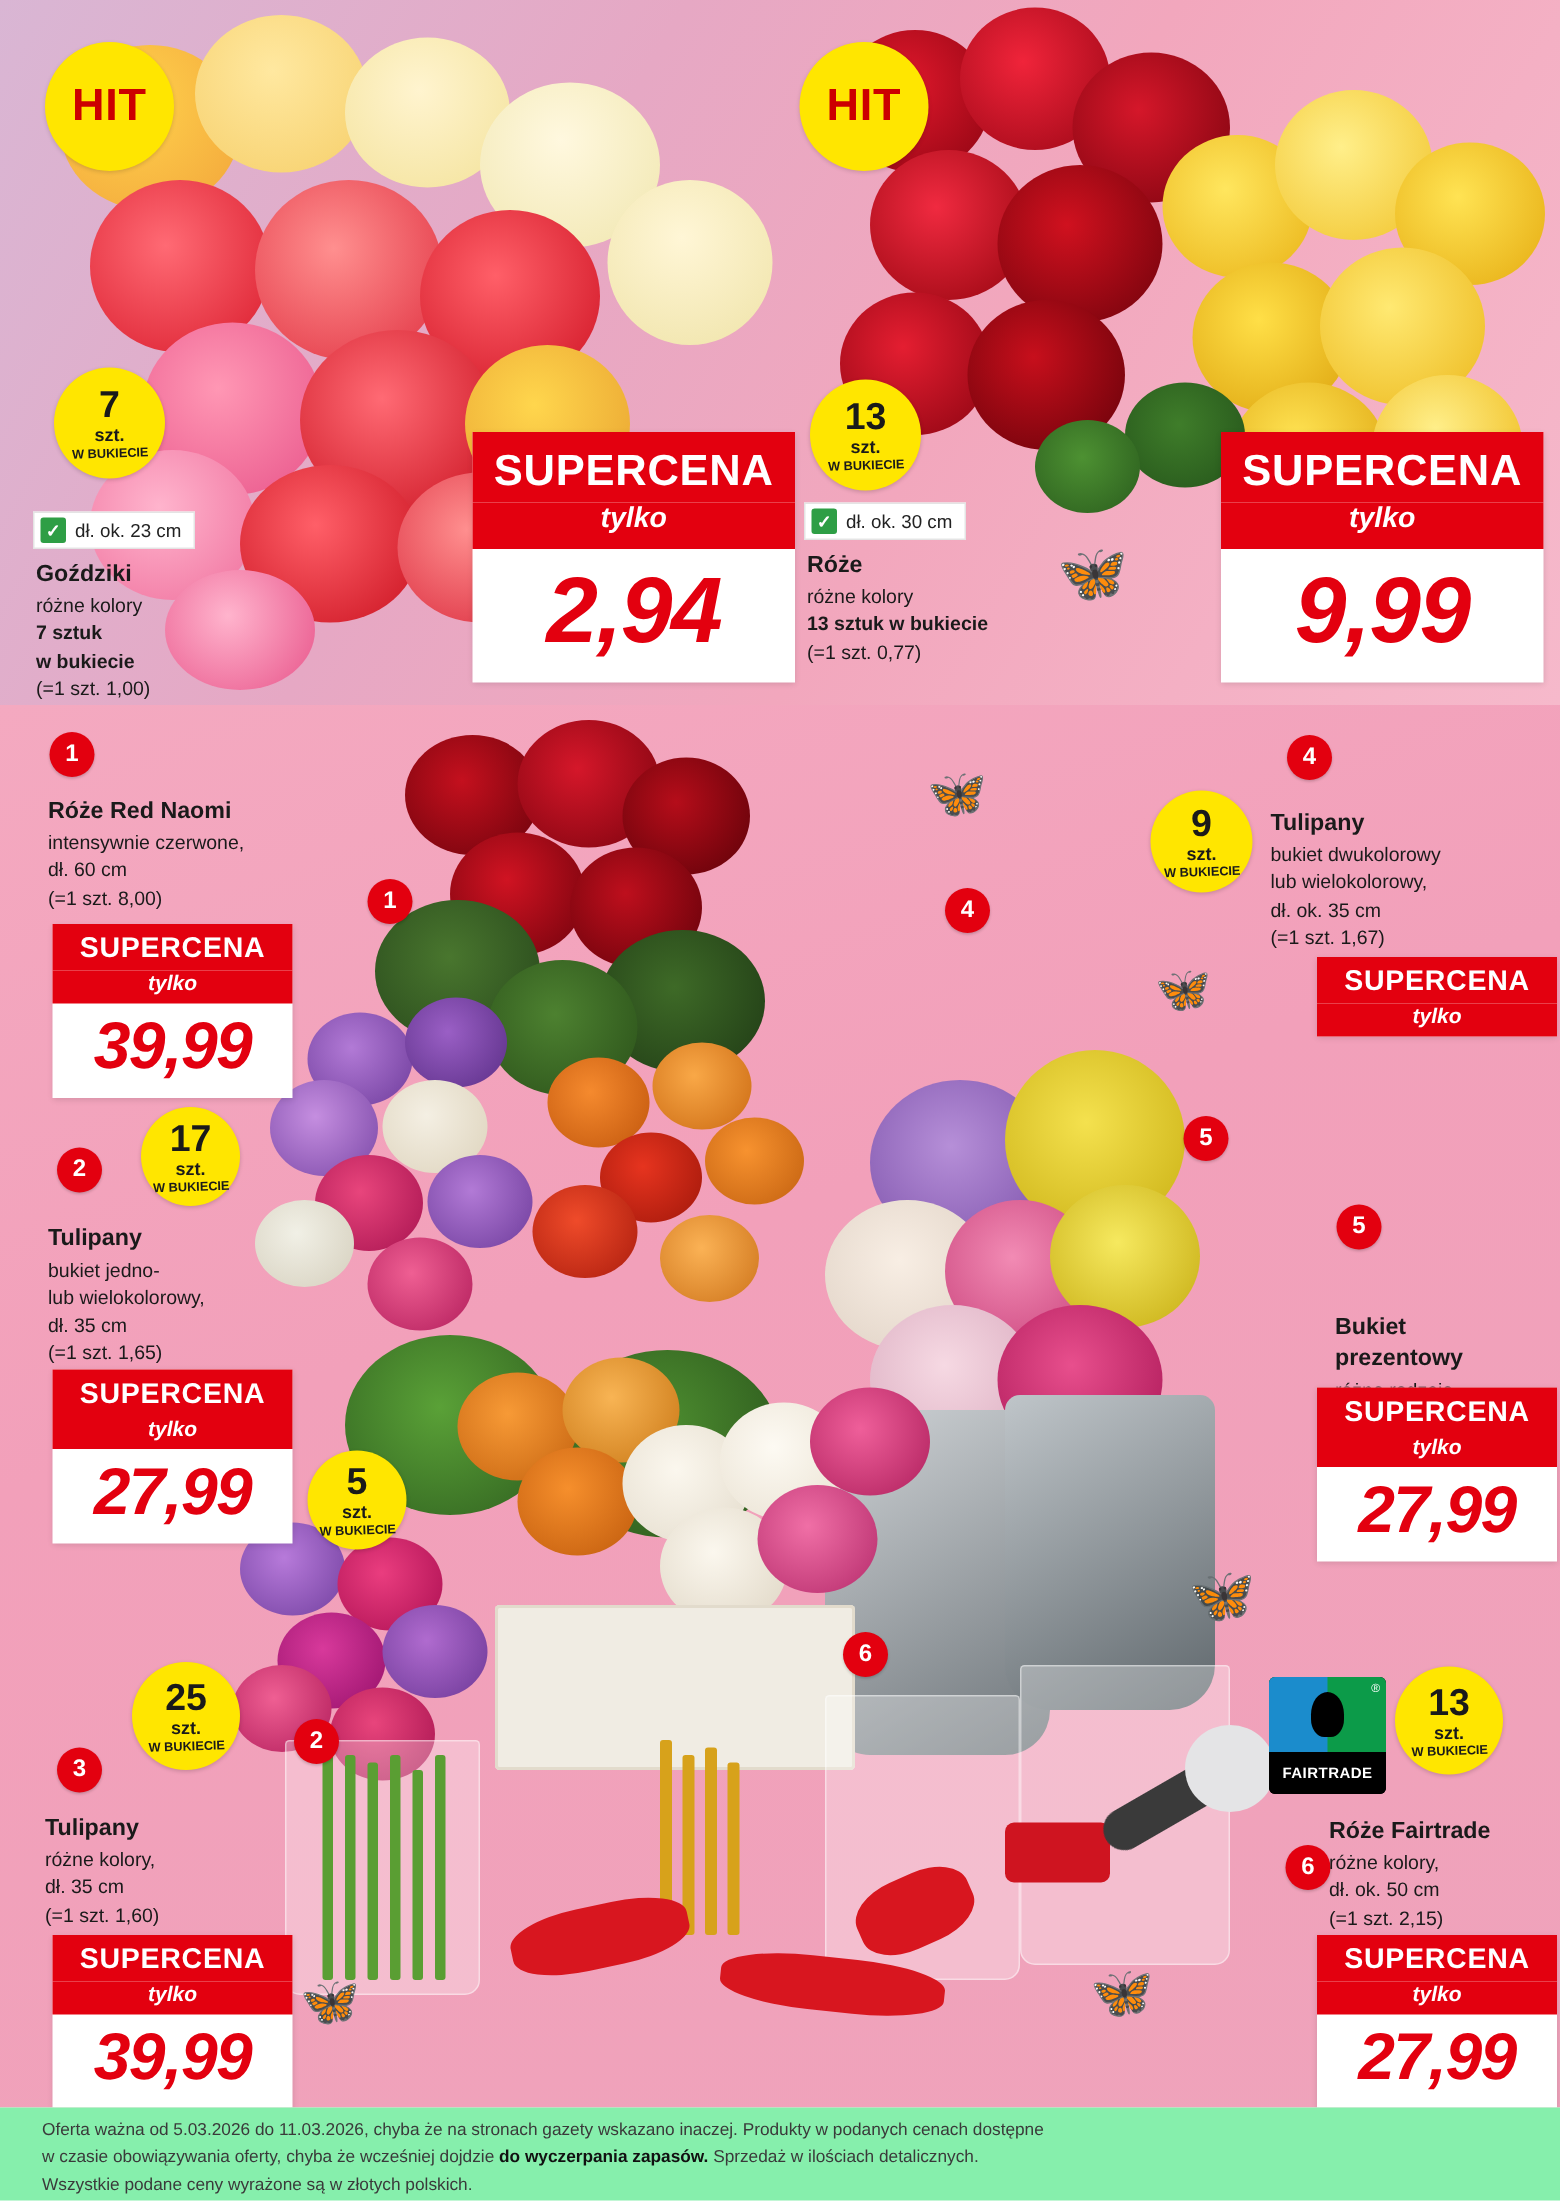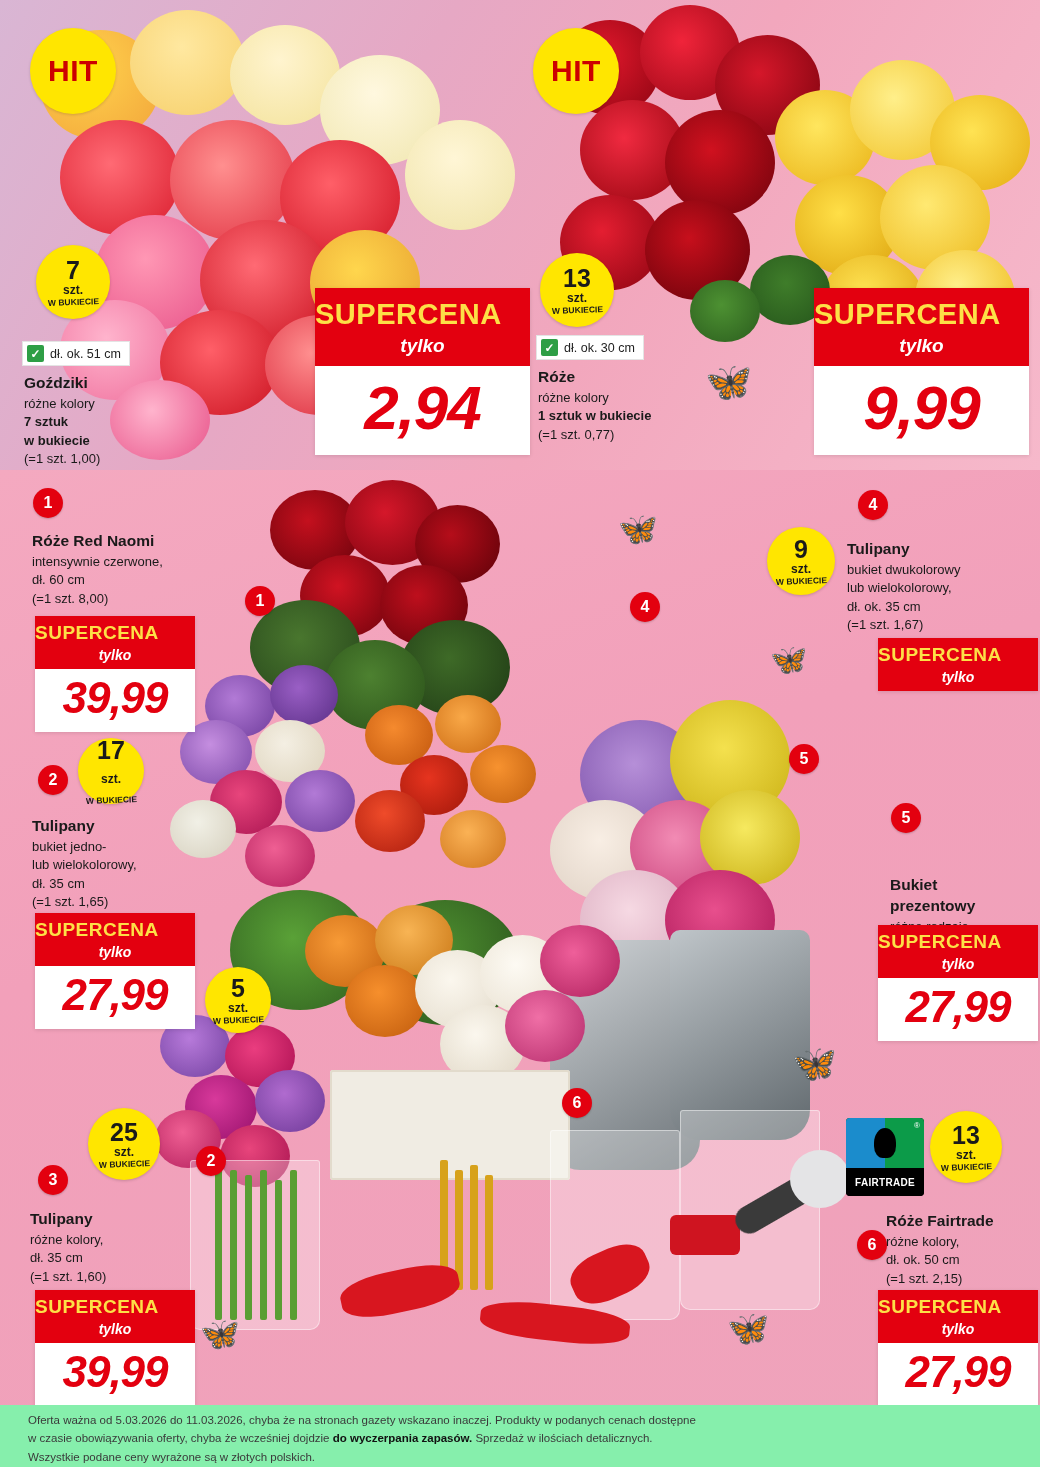--- a/index.html
+++ b/index.html
@@ -43,21 +43,21 @@
   }
   .count-badge .num { font-size: 25px; font-weight: bold; }
   .count-badge .szt { font-size: 12px; font-weight: bold; margin-top: 1px; }
   .count-badge .wb { font-size: 8.5px; font-weight: bold; margin-top: 2px; transform: rotate(-2deg); }
 
   
   .supercena {
     position: absolute; background: #ffffff; box-shadow: 0 1px 4px rgba(0,0,0,.12);
   }
   .supercena .banner {
-    background: #e3000f; color: #fde047; 
+    background: #e3000f; color: #ffffff; text-align: center;
     font-weight: bold; letter-spacing: .5px;
   }
   .supercena .tylko {
     color: #fff; text-align: center; font-style: italic; font-weight: bold;
   }
   .supercena .price {
     color: #e3000f; font-weight: bold; text-align: center;
     font-style: italic; letter-spacing: -1px;
   }
 
@@ -195,38 +195,38 @@
       <span class="wb">W BUKIECIE</span>
     </div>
     <div class="count-badge" style="left:540px; top:253px;">
       <span class="num">13</span>
       <span class="szt">szt.</span>
       <span class="wb">W BUKIECIE</span>
     </div>
 
     <div class="len-tag" style="left:22px; top:341px;">
       <span class="check">✓</span>
-      <span>dł. ok. 51 cm</span>
+      <span>dł. ok. 23 cm</span>
     </div>
     <div class="len-tag" style="left:536px; top:335px;">
       <span class="check">✓</span>
       <span>dł. ok. 30 cm</span>
     </div>
 
     <div class="prod-text" style="left:24px; top:372px; width:230px;">
       <span class="name">Goździki</span>
       <span>różne kolory</span><br>
       <span class="bold">7 sztuk</span><br>
       <span class="bold">w bukiecie</span><br>
       <span>(=1 szt. 1,00)</span>
     </div>
     <div class="prod-text" style="left:538px; top:366px; width:240px;">
       <span class="name">Róże</span>
       <span>różne kolory</span><br>
-      <span class="bold">1 sztuk w bukiecie</span><br>
+      <span class="bold">13 sztuk w bukiecie</span><br>
       <span>(=1 szt. 0,77)</span>
     </div>
 
     <div class="supercena sc-big" style="left:315px; top:288px;">
       <div class="banner">SUPERCENA</div>
       <div class="tylko">tylko</div>
       <div class="price">2,94</div>
     </div>
     <div class="supercena sc-big" style="left:814px; top:288px;">
       <div class="banner">SUPERCENA</div>
@@ -342,21 +342,21 @@
       <span>(=1 szt. 8,00)</span>
     </div>
     <div class="supercena sc-md" style="left:35px; top:146px;">
       <div class="banner">SUPERCENA</div>
       <div class="tylko">tylko</div>
       <div class="price">39,99</div>
     </div>
 
     <div class="num-circle" style="left:196px; top:676px; position:absolute;">2</div>
     <div class="num-circle" style="left:38px; top:295px;">2</div>
-    <div class="count-badge" style="left:78px; top:268px; width:66px; height:66px;justify-content:space-between;">
+    <div class="count-badge" style="left:94px; top:268px; width:66px; height:66px;">
       <span class="num">17</span>
       <span class="szt">szt.</span>
       <span class="wb">W BUKIECIE</span>
     </div>
     <div class="prod-text" style="left:32px; top:345px; width:195px;">
       <span class="name">Tulipany</span>
       <span>bukiet jedno-</span><br>
       <span>lub wielokolorowy,</span><br>
       <span>dł. 35 cm</span><br>
       <span>(=1 szt. 1,65)</span>

